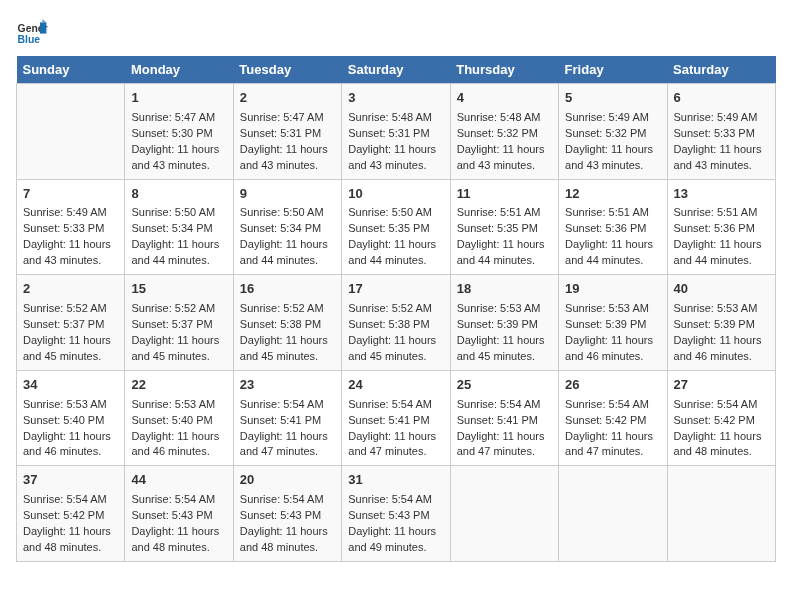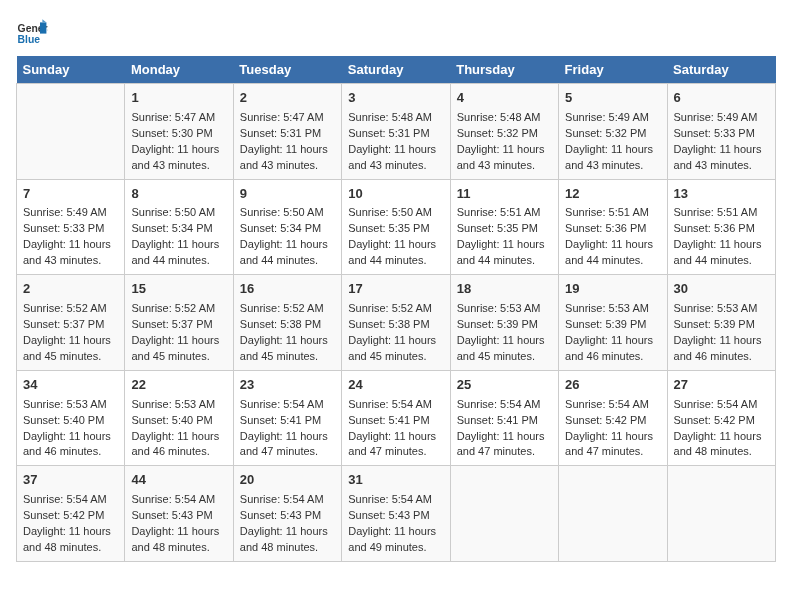--- a/index.html
+++ b/index.html
@@ -243,21 +243,21 @@
           <span style="display: block;">and 45 minutes.</span>
         </td>
         <td>
           <span class="day-num">19</span>
           <span style="display: block;">Sunrise: 5:53 AM</span>
           <span style="display: block;">Sunset: 5:39 PM</span>
           <span style="display: block;">Daylight: 11 hours</span>
           <span style="display: block;">and 46 minutes.</span>
         </td>
         <td>
-          <span class="day-num">30</span>
+          <span class="day-num">40</span>
           <span style="display: block;">Sunrise: 5:53 AM</span>
           <span style="display: block;">Sunset: 5:39 PM</span>
           <span style="display: block;">Daylight: 11 hours</span>
           <span style="display: block;">and 46 minutes.</span>
         </td>
       </tr>
       <tr>
         <td>
           <span class="day-num">34</span>
           <span style="display: block;">Sunrise: 5:53 AM</span>

